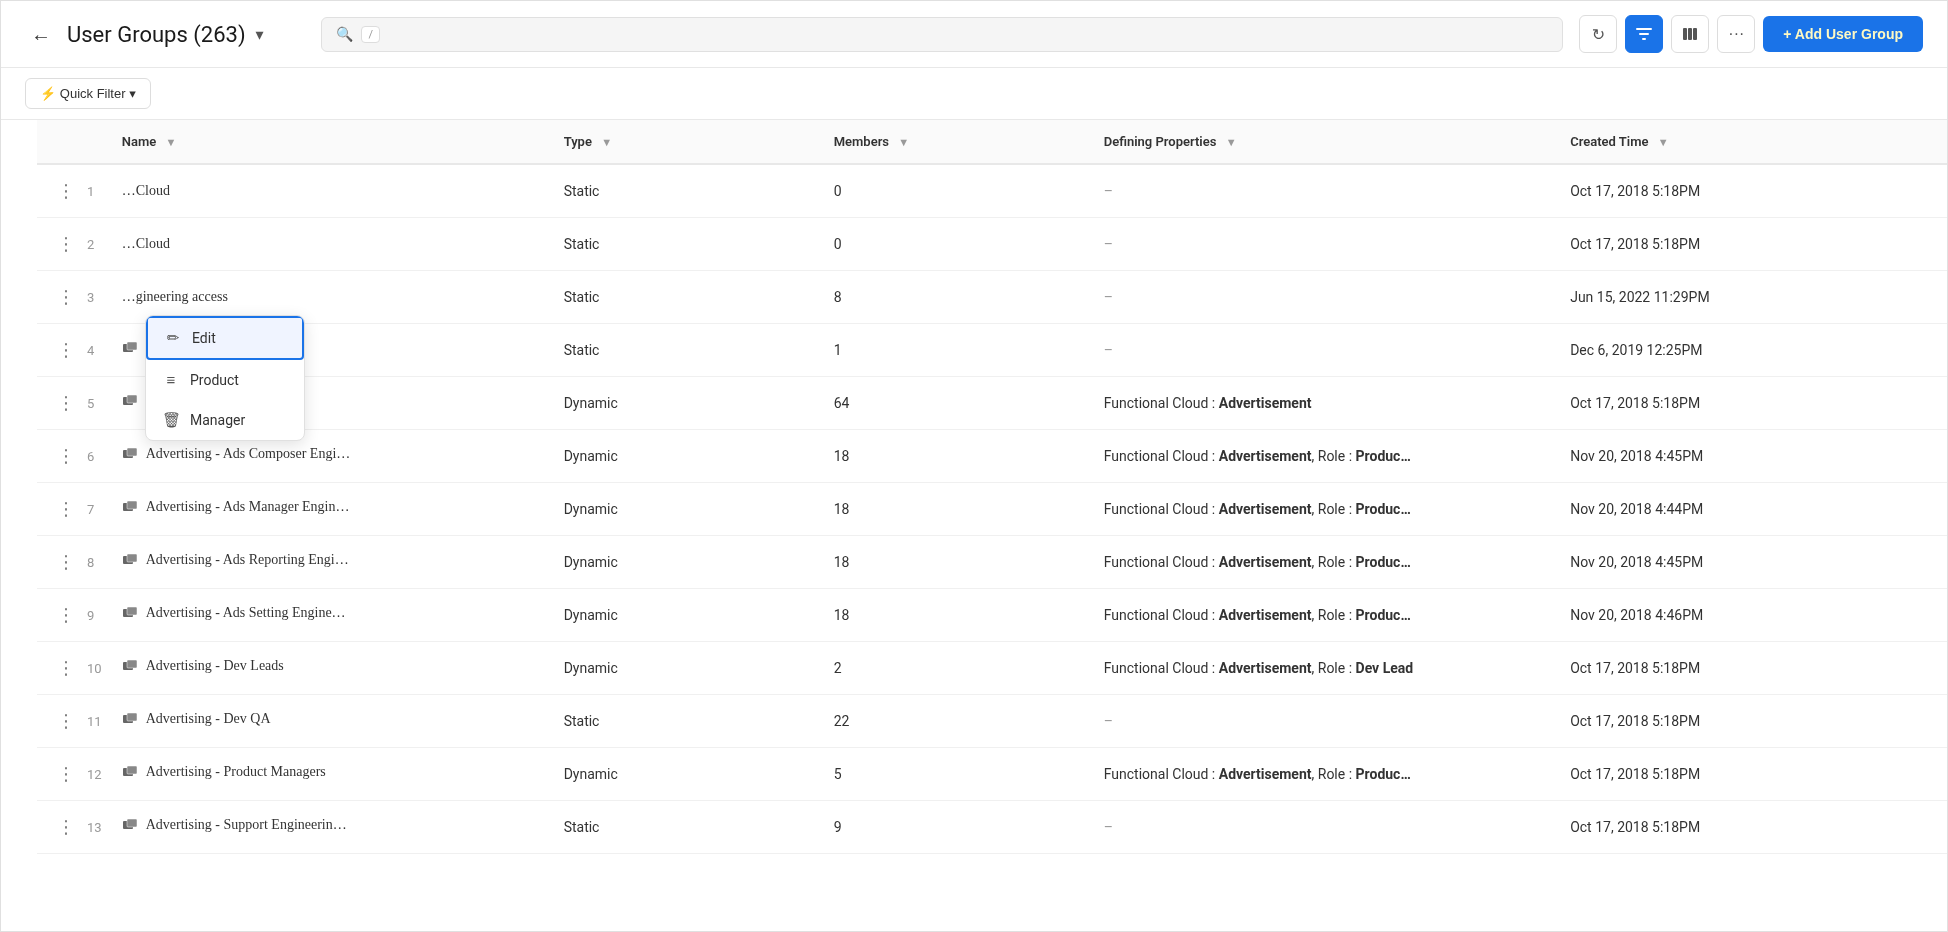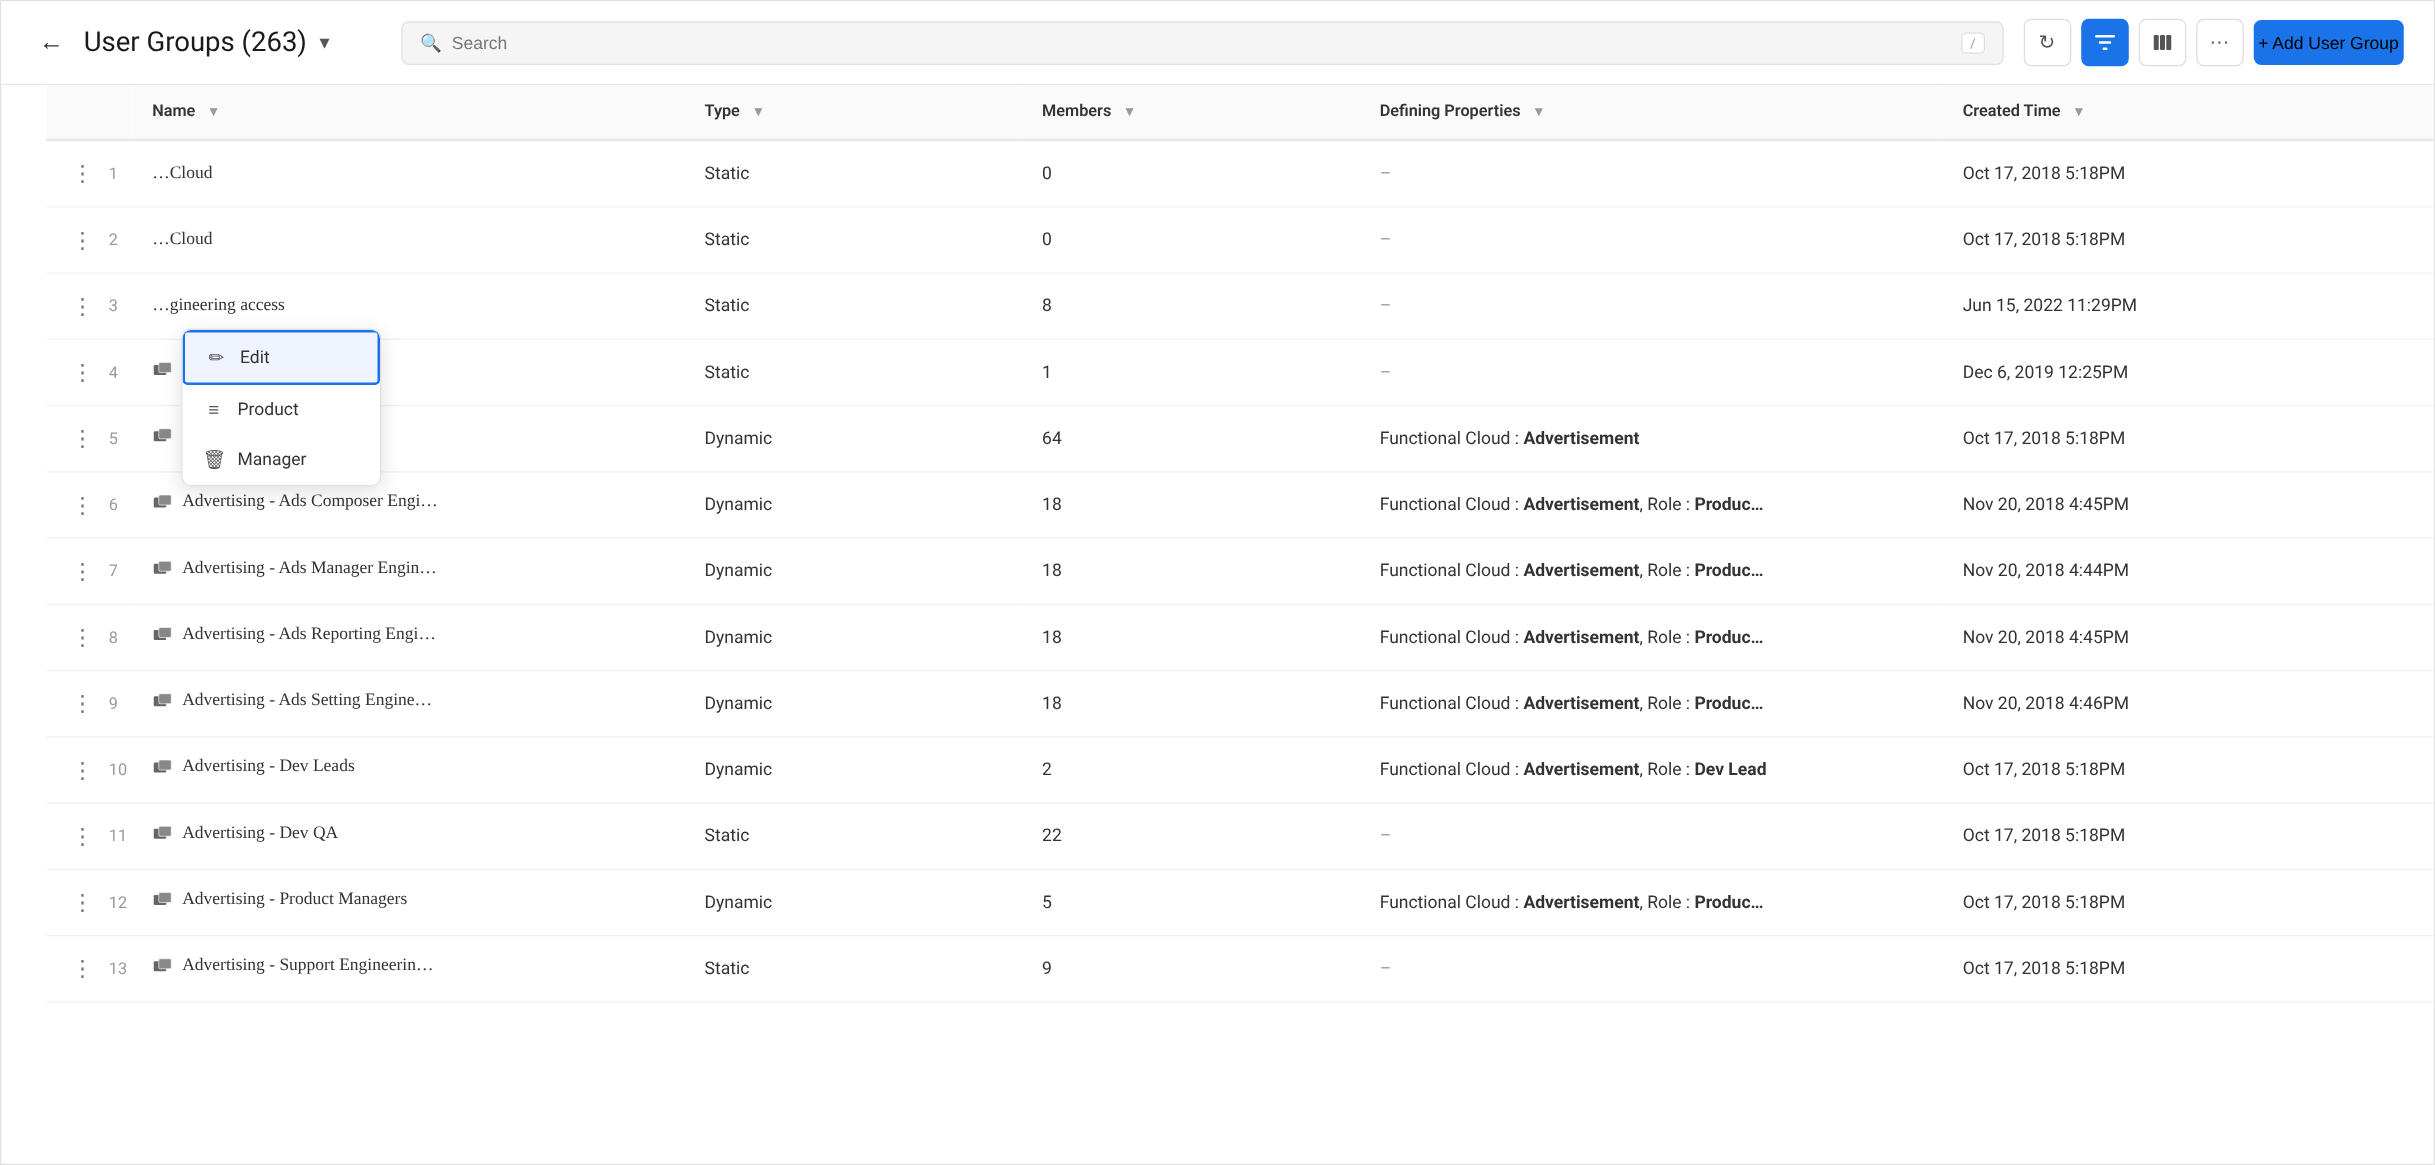--- a/index.html
+++ b/index.html
@@ -96,26 +96,26 @@
       font-size: 16px;
       color: #555;
     }
     .icon-btn.active {
       background: #1a73e8;
       border-color: #1a73e8;
       color: #fff;
     }
     .add-btn {
       background: #1a73e8;
-      color: #000000;
+      color: #fef9c3;
       border: none;
       border-radius: 6px;
-      padding: 10px 4px;
+      padding: 10px 20px;
       font-size: 14px;
-      font-weight: 400;
+      font-weight: 700;
       cursor: pointer;
       white-space: nowrap;
     }
     
     .toolbar {
       display: flex;
       align-items: center;
       padding: 10px 24px;
       background: #fff;
       border-bottom: 1px solid #e8e8e8;
@@ -258,21 +258,20 @@
 <div class="app-container">
 
   <div class="header">
     <div class="header-left">
       <button class="back-btn">←</button>
       <span class="page-title">User Groups (263)</span>
       <button class="chevron-btn">▾</button>
     </div>
     <div class="search-bar">
       <span>🔍</span>
-      <input type="text" placeholder="Search" style="">
       <span class="search-shortcut">/</span>
     </div>
     <div class="header-actions">
       <button class="icon-btn">↻</button>
       <button class="icon-btn active">
         <svg width="18" height="18" viewBox="0 0 18 18" fill="none" xmlns="http://www.w3.org/2000/svg">
           <path d="M2 4h14M5 9h8M8 14h2" stroke="white" stroke-width="2" stroke-linecap="round"></path>
         </svg>
       </button>
       <button class="icon-btn">
@@ -282,20 +281,23 @@
           <rect x="12" y="3" width="4" height="12" rx="1" fill="#555"></rect>
         </svg>
       </button>
       <button class="icon-btn">
         <span>···</span>
       </button>
       <button class="add-btn">+ Add User Group</button>
     </div>
   </div>
 
+  <div class="toolbar">
+    <button class="quick-filter-btn">⚡ Quick Filter ▾</button>
+  </div>
 
   <div class="table-container" style="position:relative;margin-left:36px;">
     <table>
       <thead>
         <tr>
           <th class="col-num"></th>
           <th class="col-name">
             Name <span class="sort-icon">▼</span>
           </th>
           <th class="col-type">

